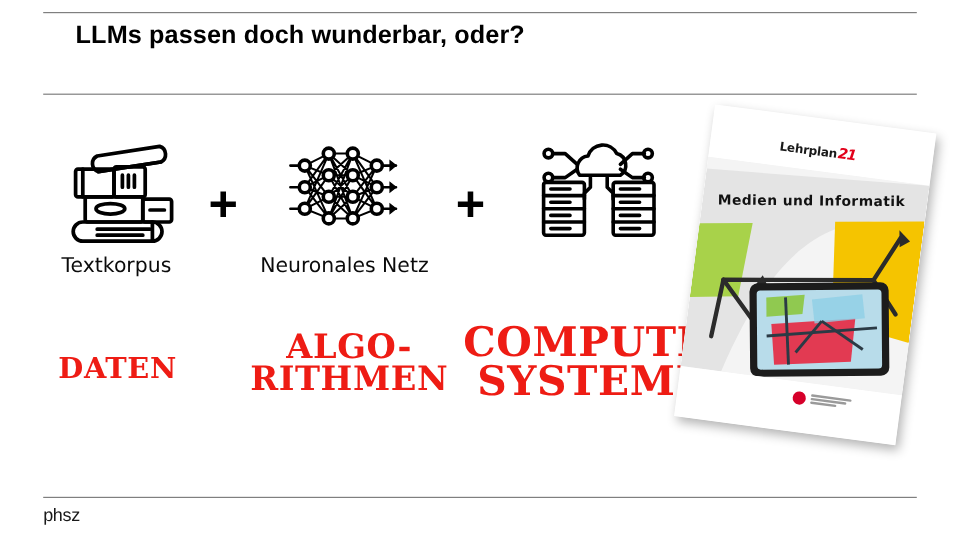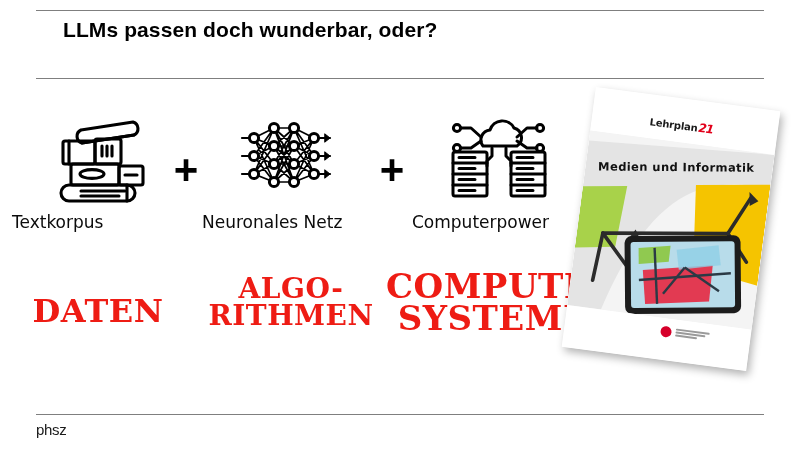--- a/index.html
+++ b/index.html
@@ -49,20 +49,21 @@
     font-weight: normal;
     letter-spacing: -0.3px;
     color: #1a1a1a;
   }
 
   
   .ingredient {
     position: absolute;
     top: 106px;
     width: 170px;
+    text-align: center;
   }
   #ingredient-0 { left: 12px;  }
   #ingredient-1 { left: 202px; }
   #ingredient-2 { left: 412px; }
 
   .icon-box {
     height: 100px;
     display: flex;
     align-items: center;
     justify-content: center;
@@ -100,21 +101,21 @@
     font-weight: bold;
     color: #ee1c14;
     line-height: 0.95;
     letter-spacing: 0.5px;
     text-transform: uppercase;
   }
   #concept-0 {
     left: 8px;
     top: 296px;
     width: 180px;
-    font-size: 32px;
+    font-size: 24px;
   }
   #concept-1 {
     left: 196px;
     top: 276px;
     width: 190px;
     font-size: 28px;
   }
   #concept-2 {
     left: 386px;
     top: 270px;
@@ -327,21 +328,20 @@
 
       <rect x="10" y="44" width="34" height="44" rx="2"></rect>
       <path d="M10 55 h34 M10 66 h34 M10 77 h34"></path>
       <path d="M16 49.5 h16 M16 60.5 h16 M16 71.5 h16 M16 82.5 h16"></path>
 
       <rect x="68" y="44" width="34" height="44" rx="2"></rect>
       <path d="M68 55 h34 M68 66 h34 M68 77 h34"></path>
       <path d="M74 49.5 h16 M74 60.5 h16 M74 71.5 h16 M74 82.5 h16"></path>
     </svg>
   </div>
-  <div class="ingredient-label">Computerpower</div>
 </div>
 
 <div class="concept" id="concept-0">
   <span class="concept-line">DATEN</span>
 </div>
 
 <div class="concept" id="concept-1">
   <span class="concept-line">ALGO-</span>
   <span class="concept-line">RITHMEN</span>
 </div>

